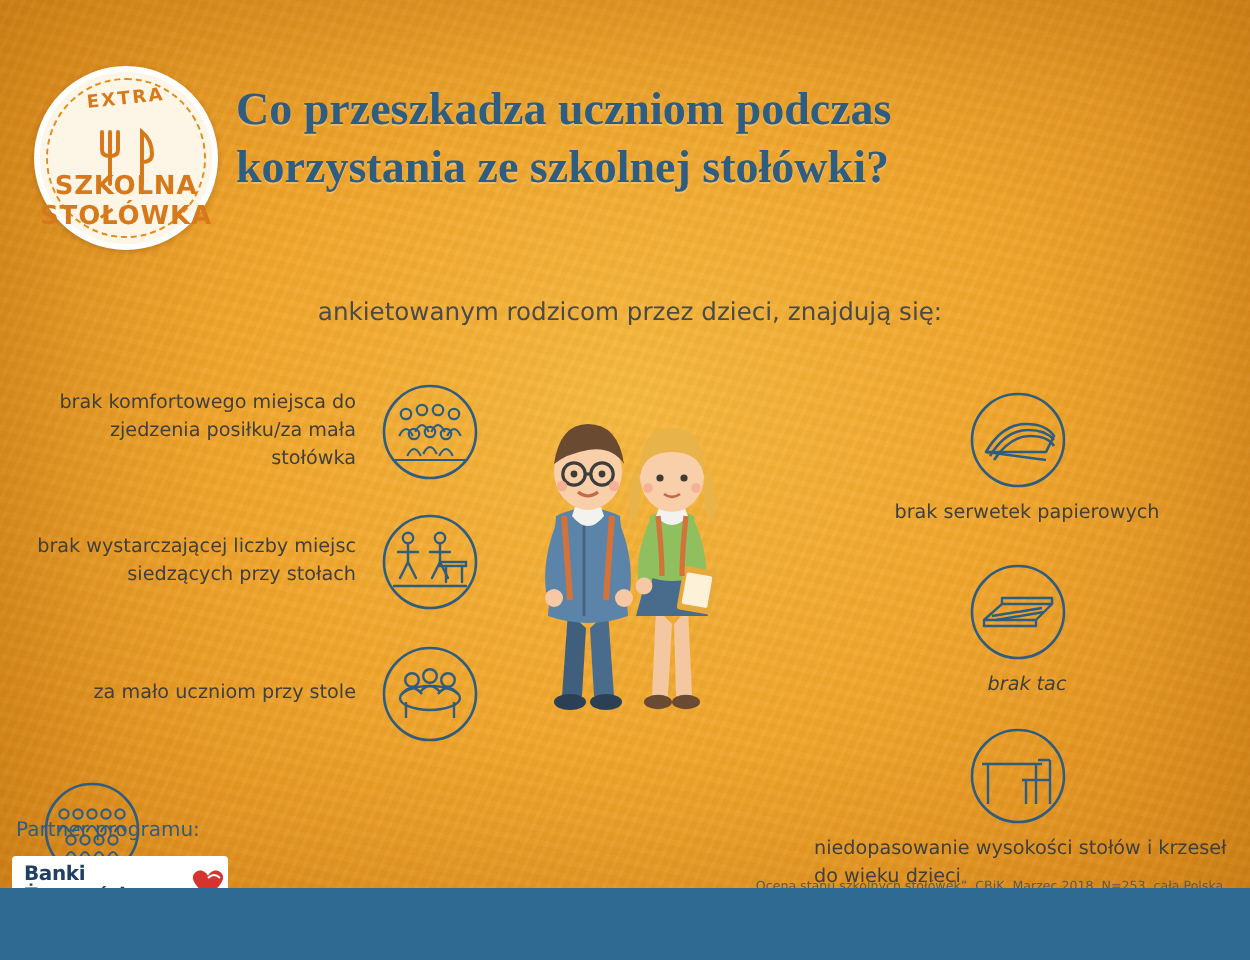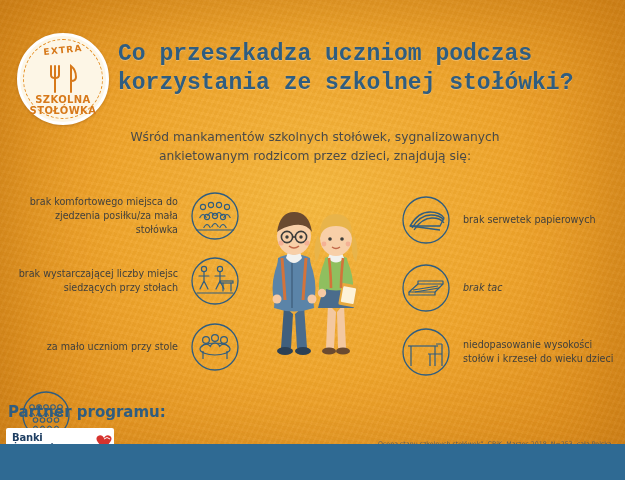--- a/index.html
+++ b/index.html
@@ -71,40 +71,40 @@
     letter-spacing: 1.2px;
     color: #d7791a;
     transform: rotate(-6deg);
   }
   .logo-bottom {
     position: absolute;
     bottom: 9px;
     left: 0;
     width: 100%;
     text-align: center;
-    font-size: 10px;
+    font-size: 13px;
     font-weight: bold;
     letter-spacing: 0.4px;
     color: #d7791a;
   }
   .logo-utensils {
     position: absolute;
     left: 50%;
     top: 50%;
     transform: translate(-50%,-50%);
   }
 
   
   .headline {
     position: absolute;
     left: 118px;
     top: 40px;
     width: 490px;
     color: #2f5d80;
-    font-family: Liberation Mono, monospace;
+    font-family: Liberation Serif, serif;
     font-size: 23px;
     font-weight: bold;
     line-height: 1.28;
     text-shadow: 0 1px 0 rgba(255,255,255,0.25);
   }
   .headline .l2 { display: block; }
 
   .subhead {
     position: absolute;
     left: 95px;
@@ -127,21 +127,21 @@
     position: absolute;
     left: 398px;
     top: 190px;
     width: 222px;
   }
   .item {
     display: flex;
     align-items: center;
     margin-bottom: 12px;
   }
-  .item.right { flex-direction: row; }
+  .item.right { flex-direction: column; }
   .item-text {
     color: #3f3f3d;
     font-size: 9.6px;
     line-height: 1.45;
   }
   .col-left .item-text { text-align: right; padding-right: 9px; flex: 1; }
   .col-right .item-text { text-align: left; padding-left: 9px; flex: 1; }
   .icon-badge {
     width: 56px;
     height: 52px;
@@ -177,22 +177,22 @@
     bottom: 0;
     width: 100%;
     height: 36px;
     background: #2f6a93;
   }
   .partner-label {
     position: absolute;
     left: 8px;
     bottom: 58px;
     color: #2f5d80;
-    font-size: 15px;
-    font-weight: bold;
+    font-size: 10px;
+    font-weight: normal;
     line-height: 1.3;
   }
   .partner-logo {
     position: absolute;
     left: 6px;
     bottom: 22px;
     width: 108px;
     height: 30px;
     background: #ffffff;
     border-radius: 2px;
@@ -242,21 +242,21 @@
     </svg>
     <div class="logo-bottom">SZKOLNA STOŁÓWKA</div>
   </div>
 
   <div class="headline">
     <span class="l1">Co przeszkadza uczniom podczas</span>
     <span class="l2">korzystania ze szkolnej stołówki?</span>
   </div>
 
   <div class="subhead">
-    <span>Wśród mankamentów szkolnych stołówek, sygnalizowanych</span><br>
+    <br>
     <span>ankietowanym rodzicom przez dzieci, znajdują się:</span>
   </div>
 
   <div class="col-left">
 
     <div class="item i1">
       <div class="item-text">brak komfortowego miejsca do zjedzenia posiłku/za mała stołówka</div>
       <div class="icon-badge">
         <svg width="56" height="52" viewBox="0 0 56 52">
           <circle cx="28" cy="26" r="23" fill="none" stroke="#2f5d80" stroke-width="1.3"></circle>

